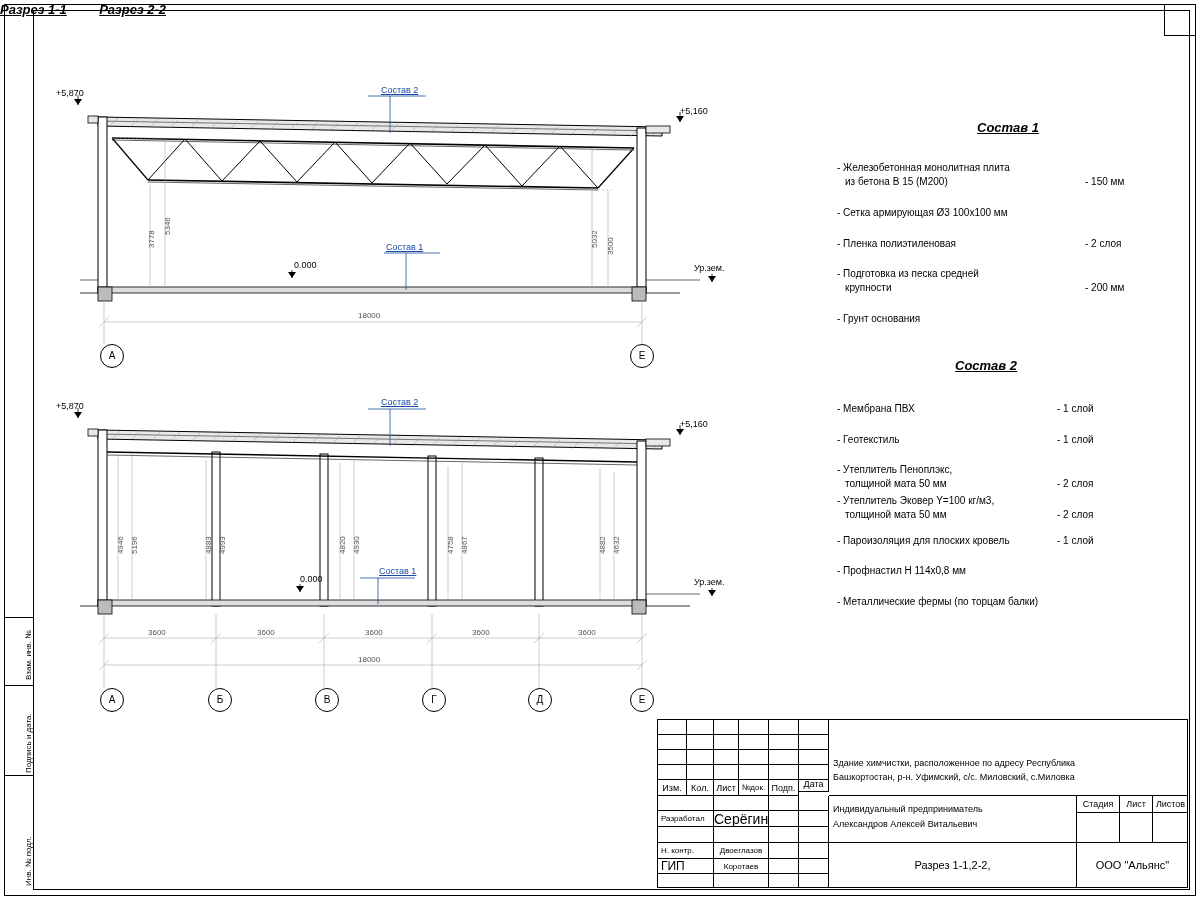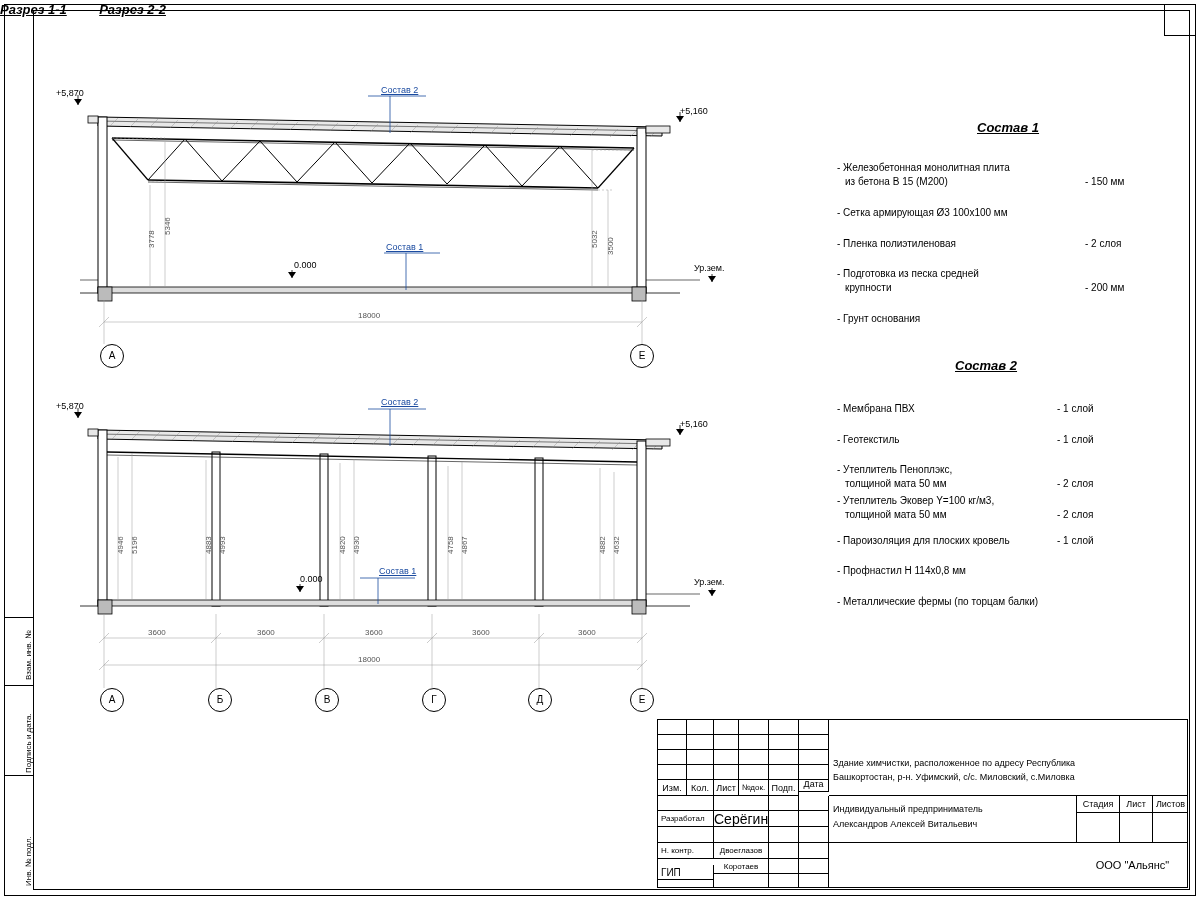--- a/index.html
+++ b/index.html
@@ -415,21 +415,21 @@
     <div class="c" style="left:0;top:107px;width:56px;height:16px;"></div>
     <div class="c" style="left:56px;top:107px;width:55px;height:16px;"></div>
     <div class="c" style="left:111px;top:107px;width:30px;height:16px;"></div>
     <div class="c" style="left:141px;top:107px;width:30px;height:16px;"></div>
 
     <div class="c" style="left:0;top:123px;width:56px;height:16px;line-height:16px;font-size:8px;text-align:left;padding-left:3px;">Н. контр.</div>
     <div class="c" style="left:56px;top:123px;width:55px;height:16px;line-height:16px;font-size:8px;">Двоеглазов</div>
     <div class="c" style="left:111px;top:123px;width:30px;height:16px;"></div>
     <div class="c" style="left:141px;top:123px;width:30px;height:16px;"></div>
 
-    <div class="c" style="left:0;top:145px;width:56px;height:15px;line-height:15px;font-size:10px;text-align:left;padding-left:3px;">ГИП</div>
+    <div class="c" style="left:0;top:139px;width:56px;height:15px;line-height:15px;font-size:12px;text-align:left;padding-left:3px;">ГИП</div>
     <div class="c" style="left:56px;top:139px;width:55px;height:15px;line-height:15px;font-size:8px;">Коротаев</div>
     <div class="c" style="left:111px;top:139px;width:30px;height:15px;"></div>
     <div class="c" style="left:141px;top:139px;width:30px;height:15px;"></div>
 
     <div class="c nbb" style="left:0;top:154px;width:56px;height:14px;"></div>
     <div class="c nbb" style="left:56px;top:154px;width:55px;height:14px;"></div>
     <div class="c nbb" style="left:111px;top:154px;width:30px;height:14px;"></div>
     <div class="c nbb" style="left:141px;top:154px;width:30px;height:14px;"></div>
 
 
@@ -444,16 +444,17 @@
     </div>
 
     <div class="c" style="left:419px;top:76px;width:43px;height:17px;line-height:17px;">Стадия</div>
     <div class="c" style="left:462px;top:76px;width:33px;height:17px;line-height:17px;">Лист</div>
     <div class="c" style="left:495px;top:76px;width:35px;height:17px;line-height:17px;border-right:none;">Листов</div>
 
     <div class="c" style="left:419px;top:93px;width:43px;height:30px;"></div>
     <div class="c" style="left:462px;top:93px;width:33px;height:30px;"></div>
     <div class="c" style="left:495px;top:93px;width:35px;height:30px;border-right:none;"></div>
 
+    <div class="c nbb" style="left:171px;top:123px;width:248px;height:45px;line-height:45px;font-size:11px;">Разрез 1-1,2-2,</div>
     <div class="c nbb" style="left:419px;top:123px;width:111px;height:45px;line-height:45px;font-size:11px;border-right:none;">ООО "Альянс"</div>
   </div>
 
 </div>
 
 </body></html>

